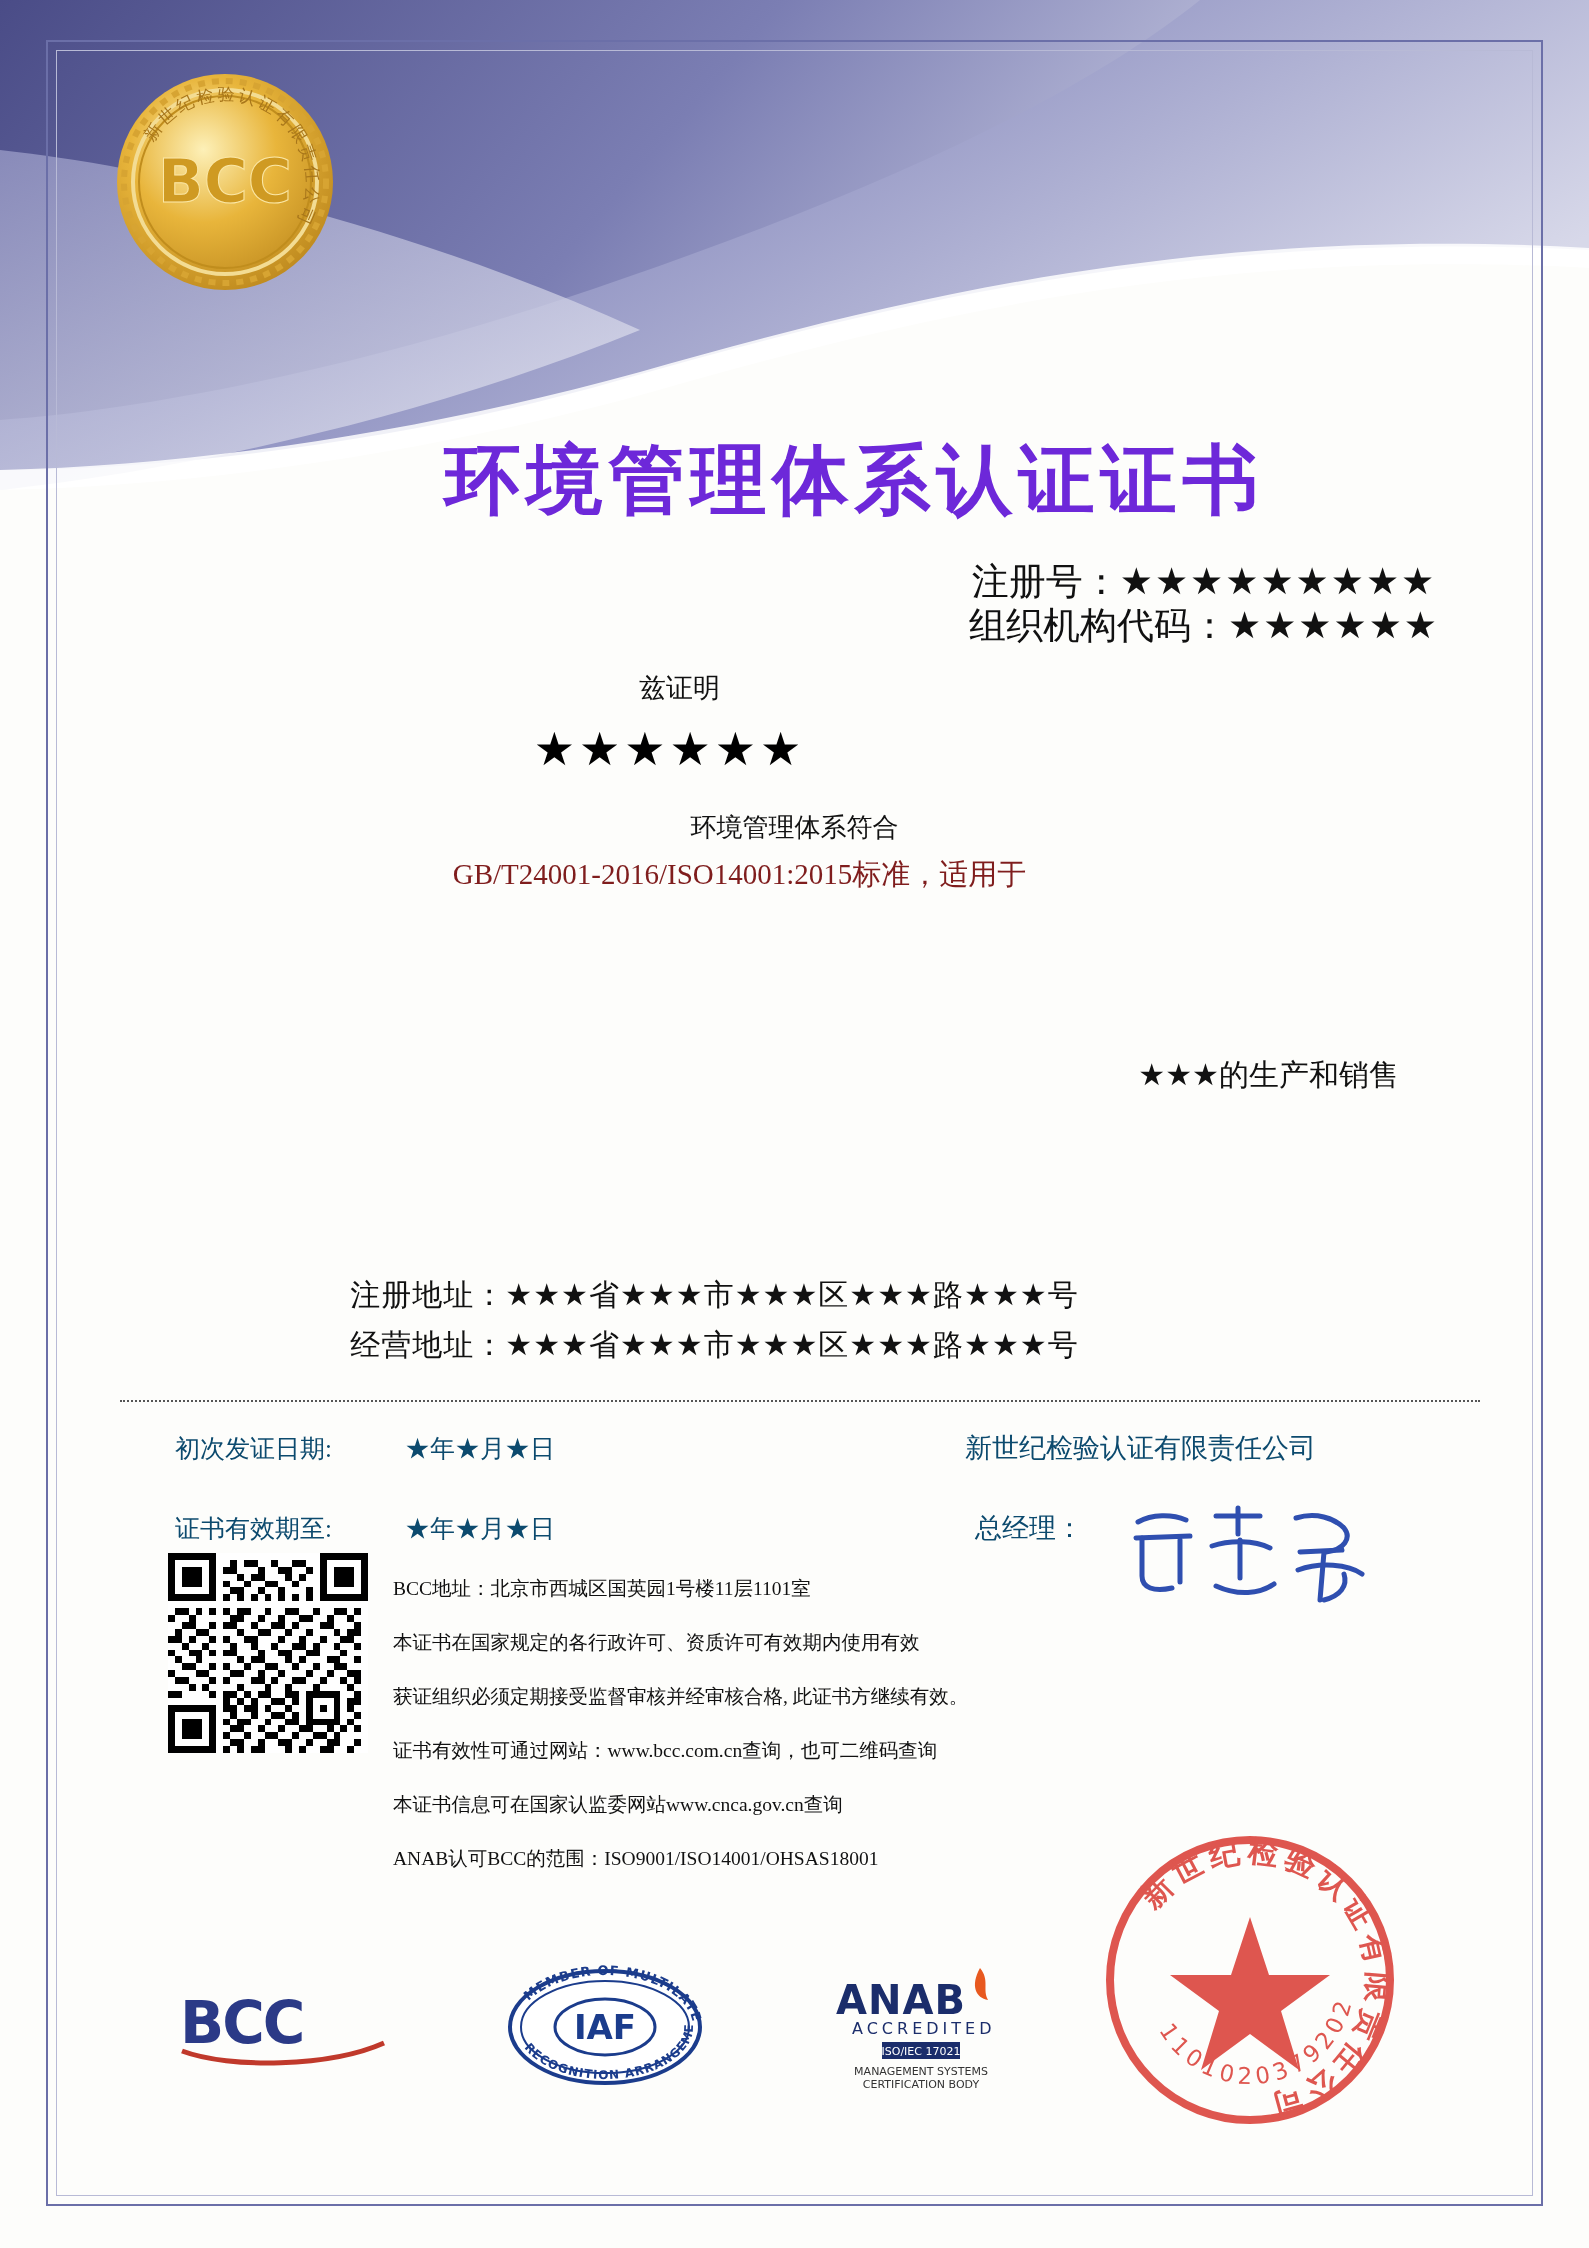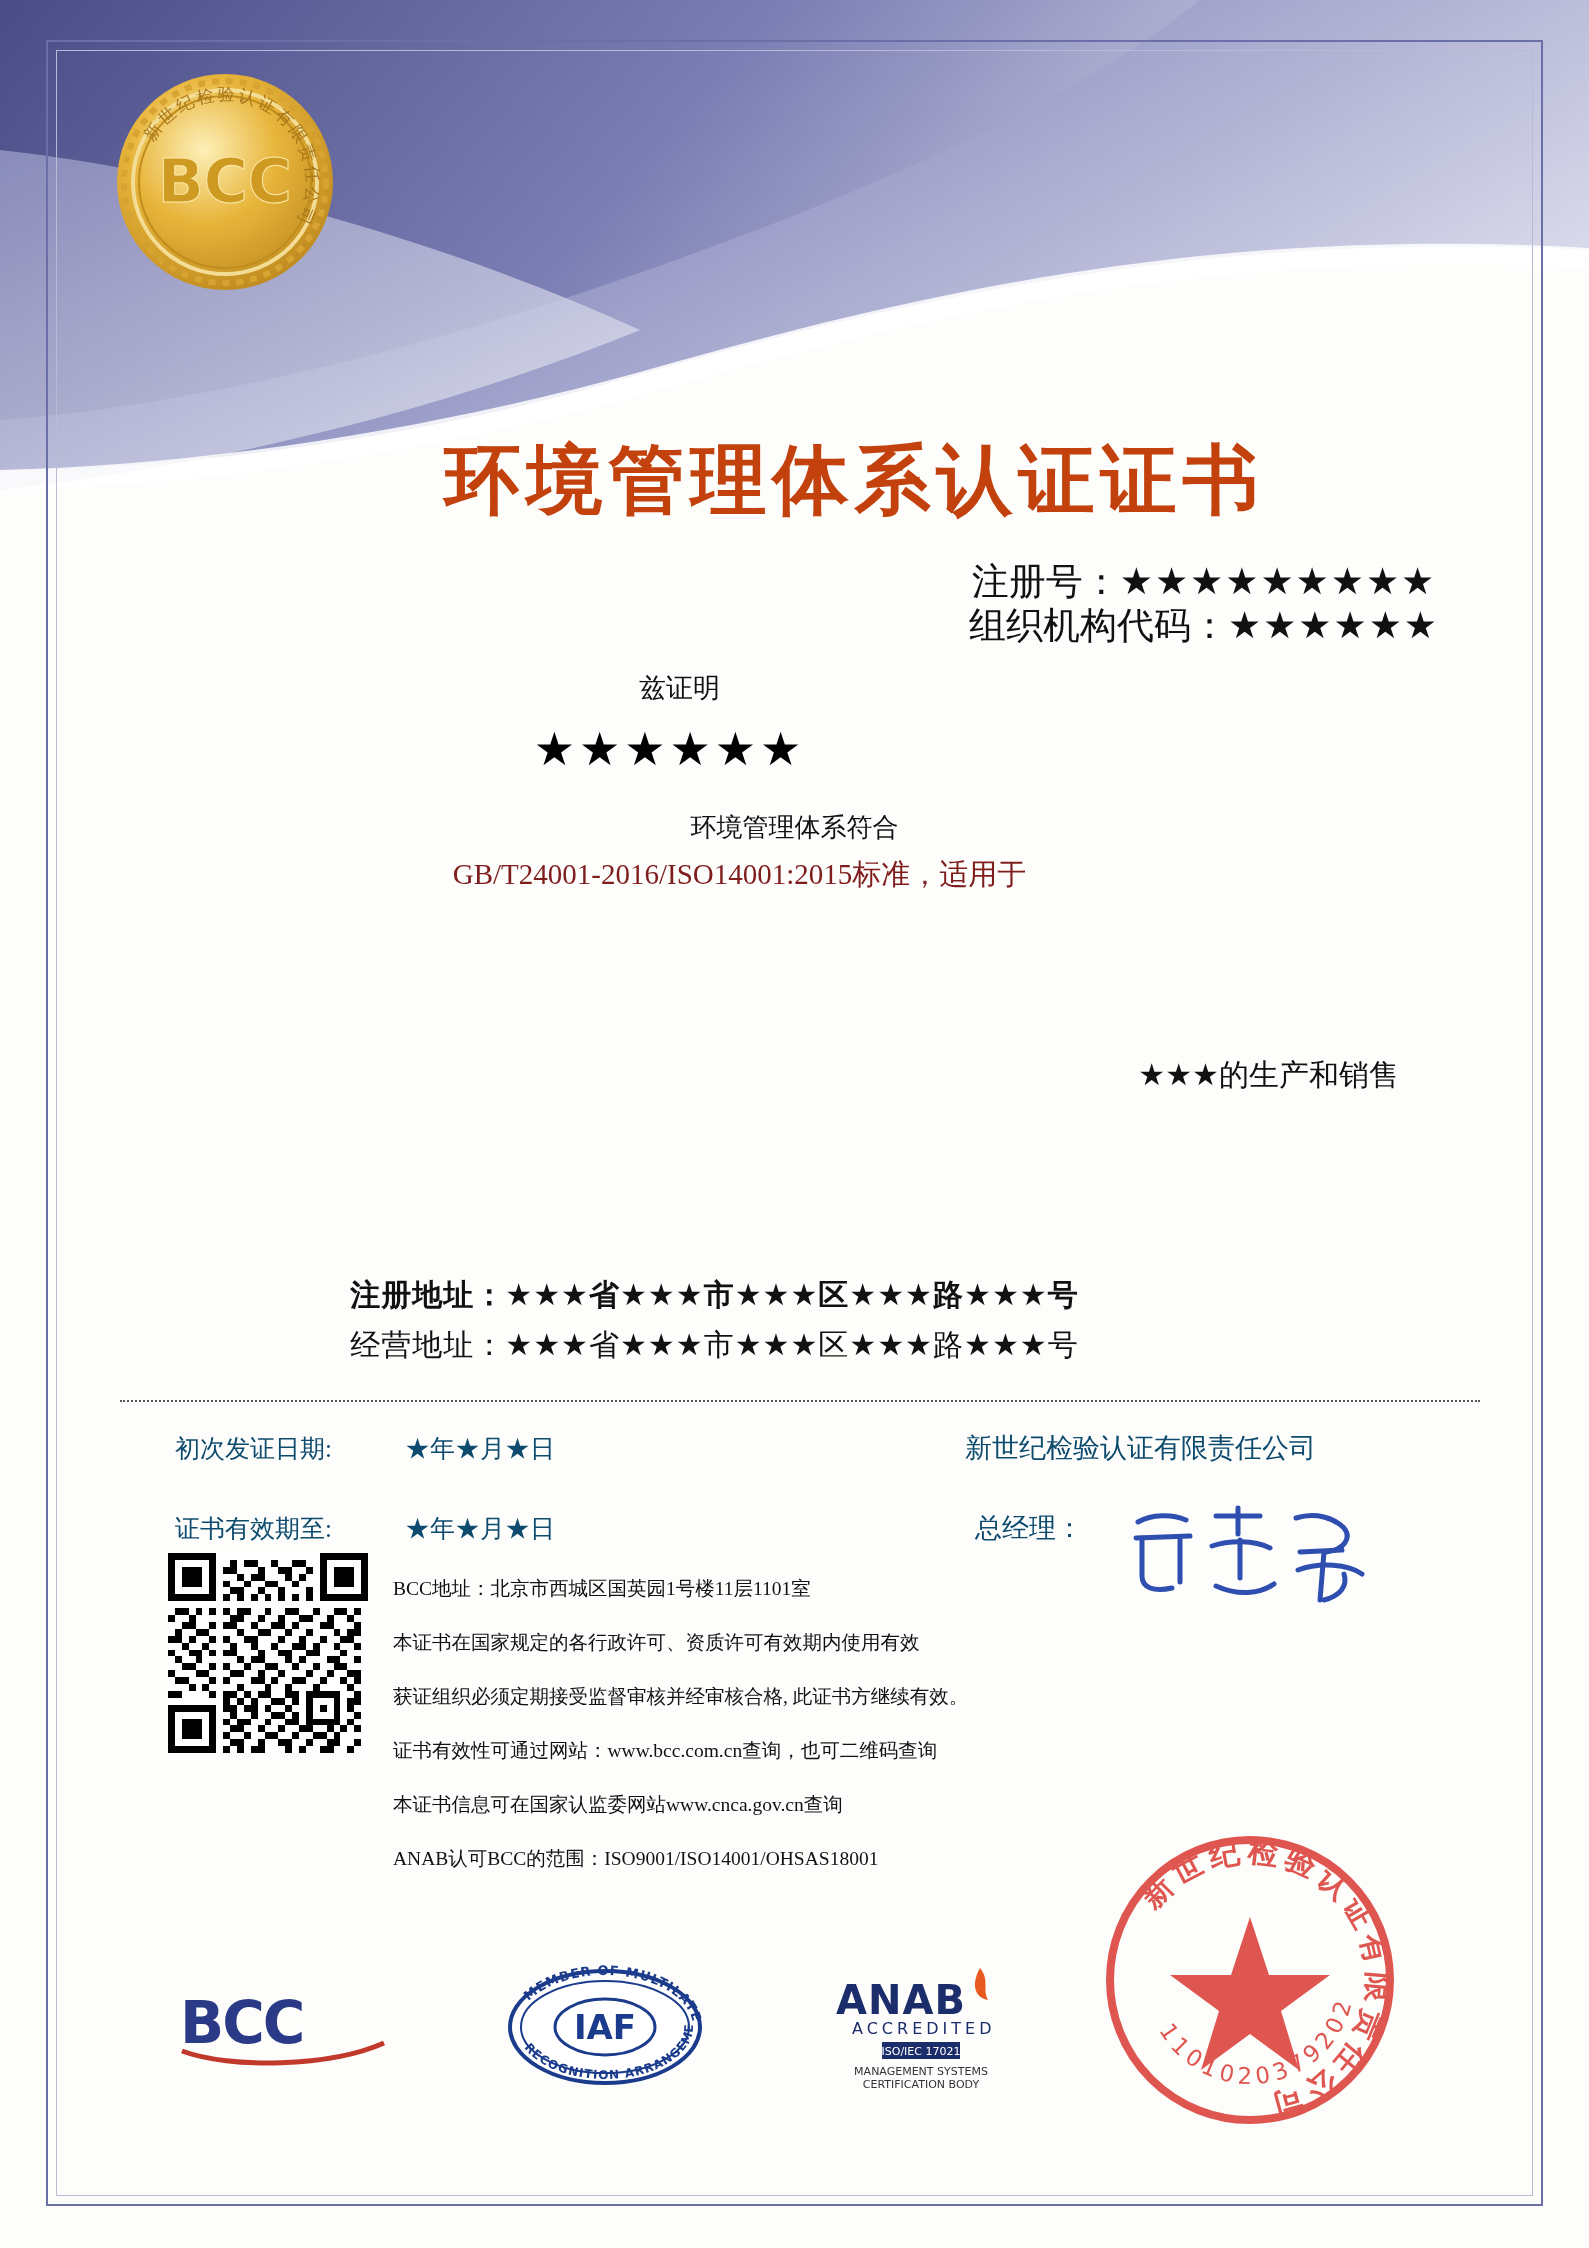--- a/index.html
+++ b/index.html
@@ -45,21 +45,21 @@
 
   
   .title{
     position:absolute;
     left:0;right:0;top:430px;
     text-align:center;
     font-family:"DejaVu Sans", sans-serif;
     font-weight:bold;
     font-size:76px;
     letter-spacing:6px;
-    color:#c2410c;
+    color:#6d28d9;
     padding-left:120px;
   }
 
   
   .reg-block{
     position:absolute;
     right:150px;top:560px;
     text-align:center;
     font-size:37px;
     line-height:44px;
@@ -111,21 +111,21 @@
   
   .addr{
     position:absolute;left:0;right:0;
     text-align:center;
     font-size:30px;
     font-family:"DejaVu Sans", sans-serif;
     color:#111;
     padding-right:160px;
     letter-spacing:1px;
   }
-  .addr.a1{top:1275px;font-weight:bold;}
+  .addr.a1{top:1275px;}
   .addr.a2{top:1325px;}
 
   
   .sep{
     position:absolute;left:120px;top:1400px;width:1360px;
     border-top:2px dotted #555;
   }
 
   
   .lbl{

